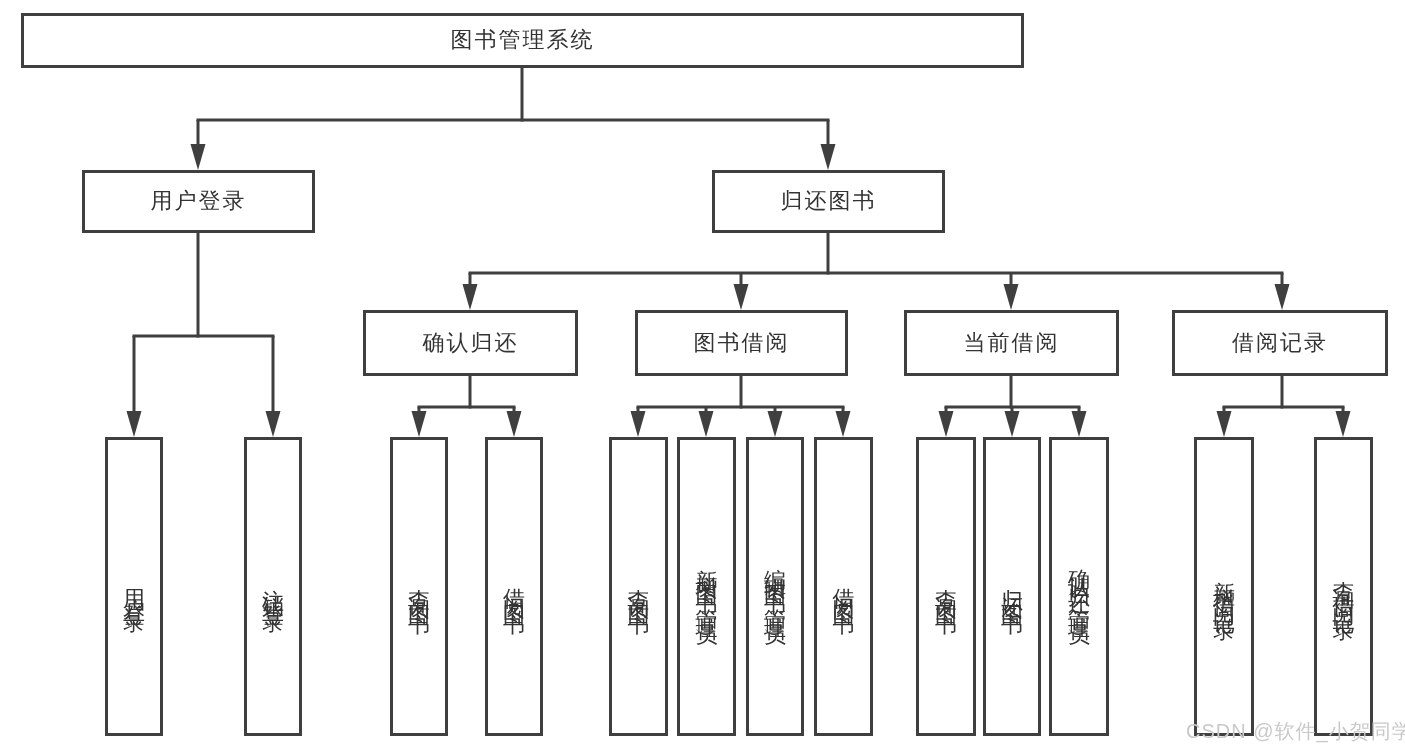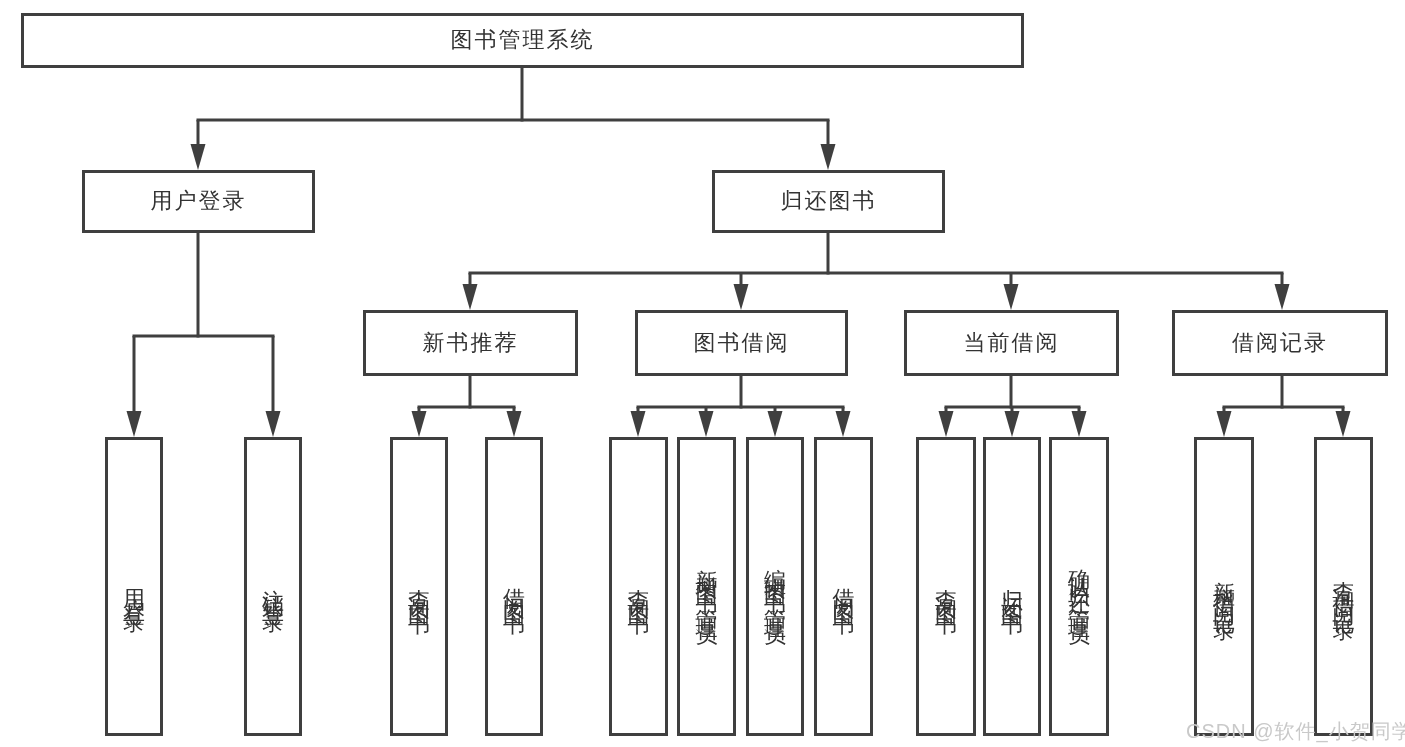--- a/index.html
+++ b/index.html
@@ -129,21 +129,21 @@
   </div>
 
   <div class="node" style="left:82px;top:170px;width:233px;height:63px">
     <span>用户登录</span>
   </div>
   <div class="node" style="left:712px;top:170px;width:233px;height:63px">
     <span>归还图书</span>
   </div>
 
   <div class="node" style="left:363px;top:310px;width:215px;height:66px">
-    <span>新书推荐</span>
+    <span>确认归还</span>
   </div>
   <div class="node" style="left:904px;top:310px;width:215px;height:66px">
     <span>当前借阅</span>
   </div>
   <div class="node" style="left:635px;top:310px;width:213px;height:66px">
     <span>图书借阅</span>
   </div>
   <div class="node" style="left:1172px;top:310px;width:216px;height:66px">
     <span>借阅记录</span>
   </div>

